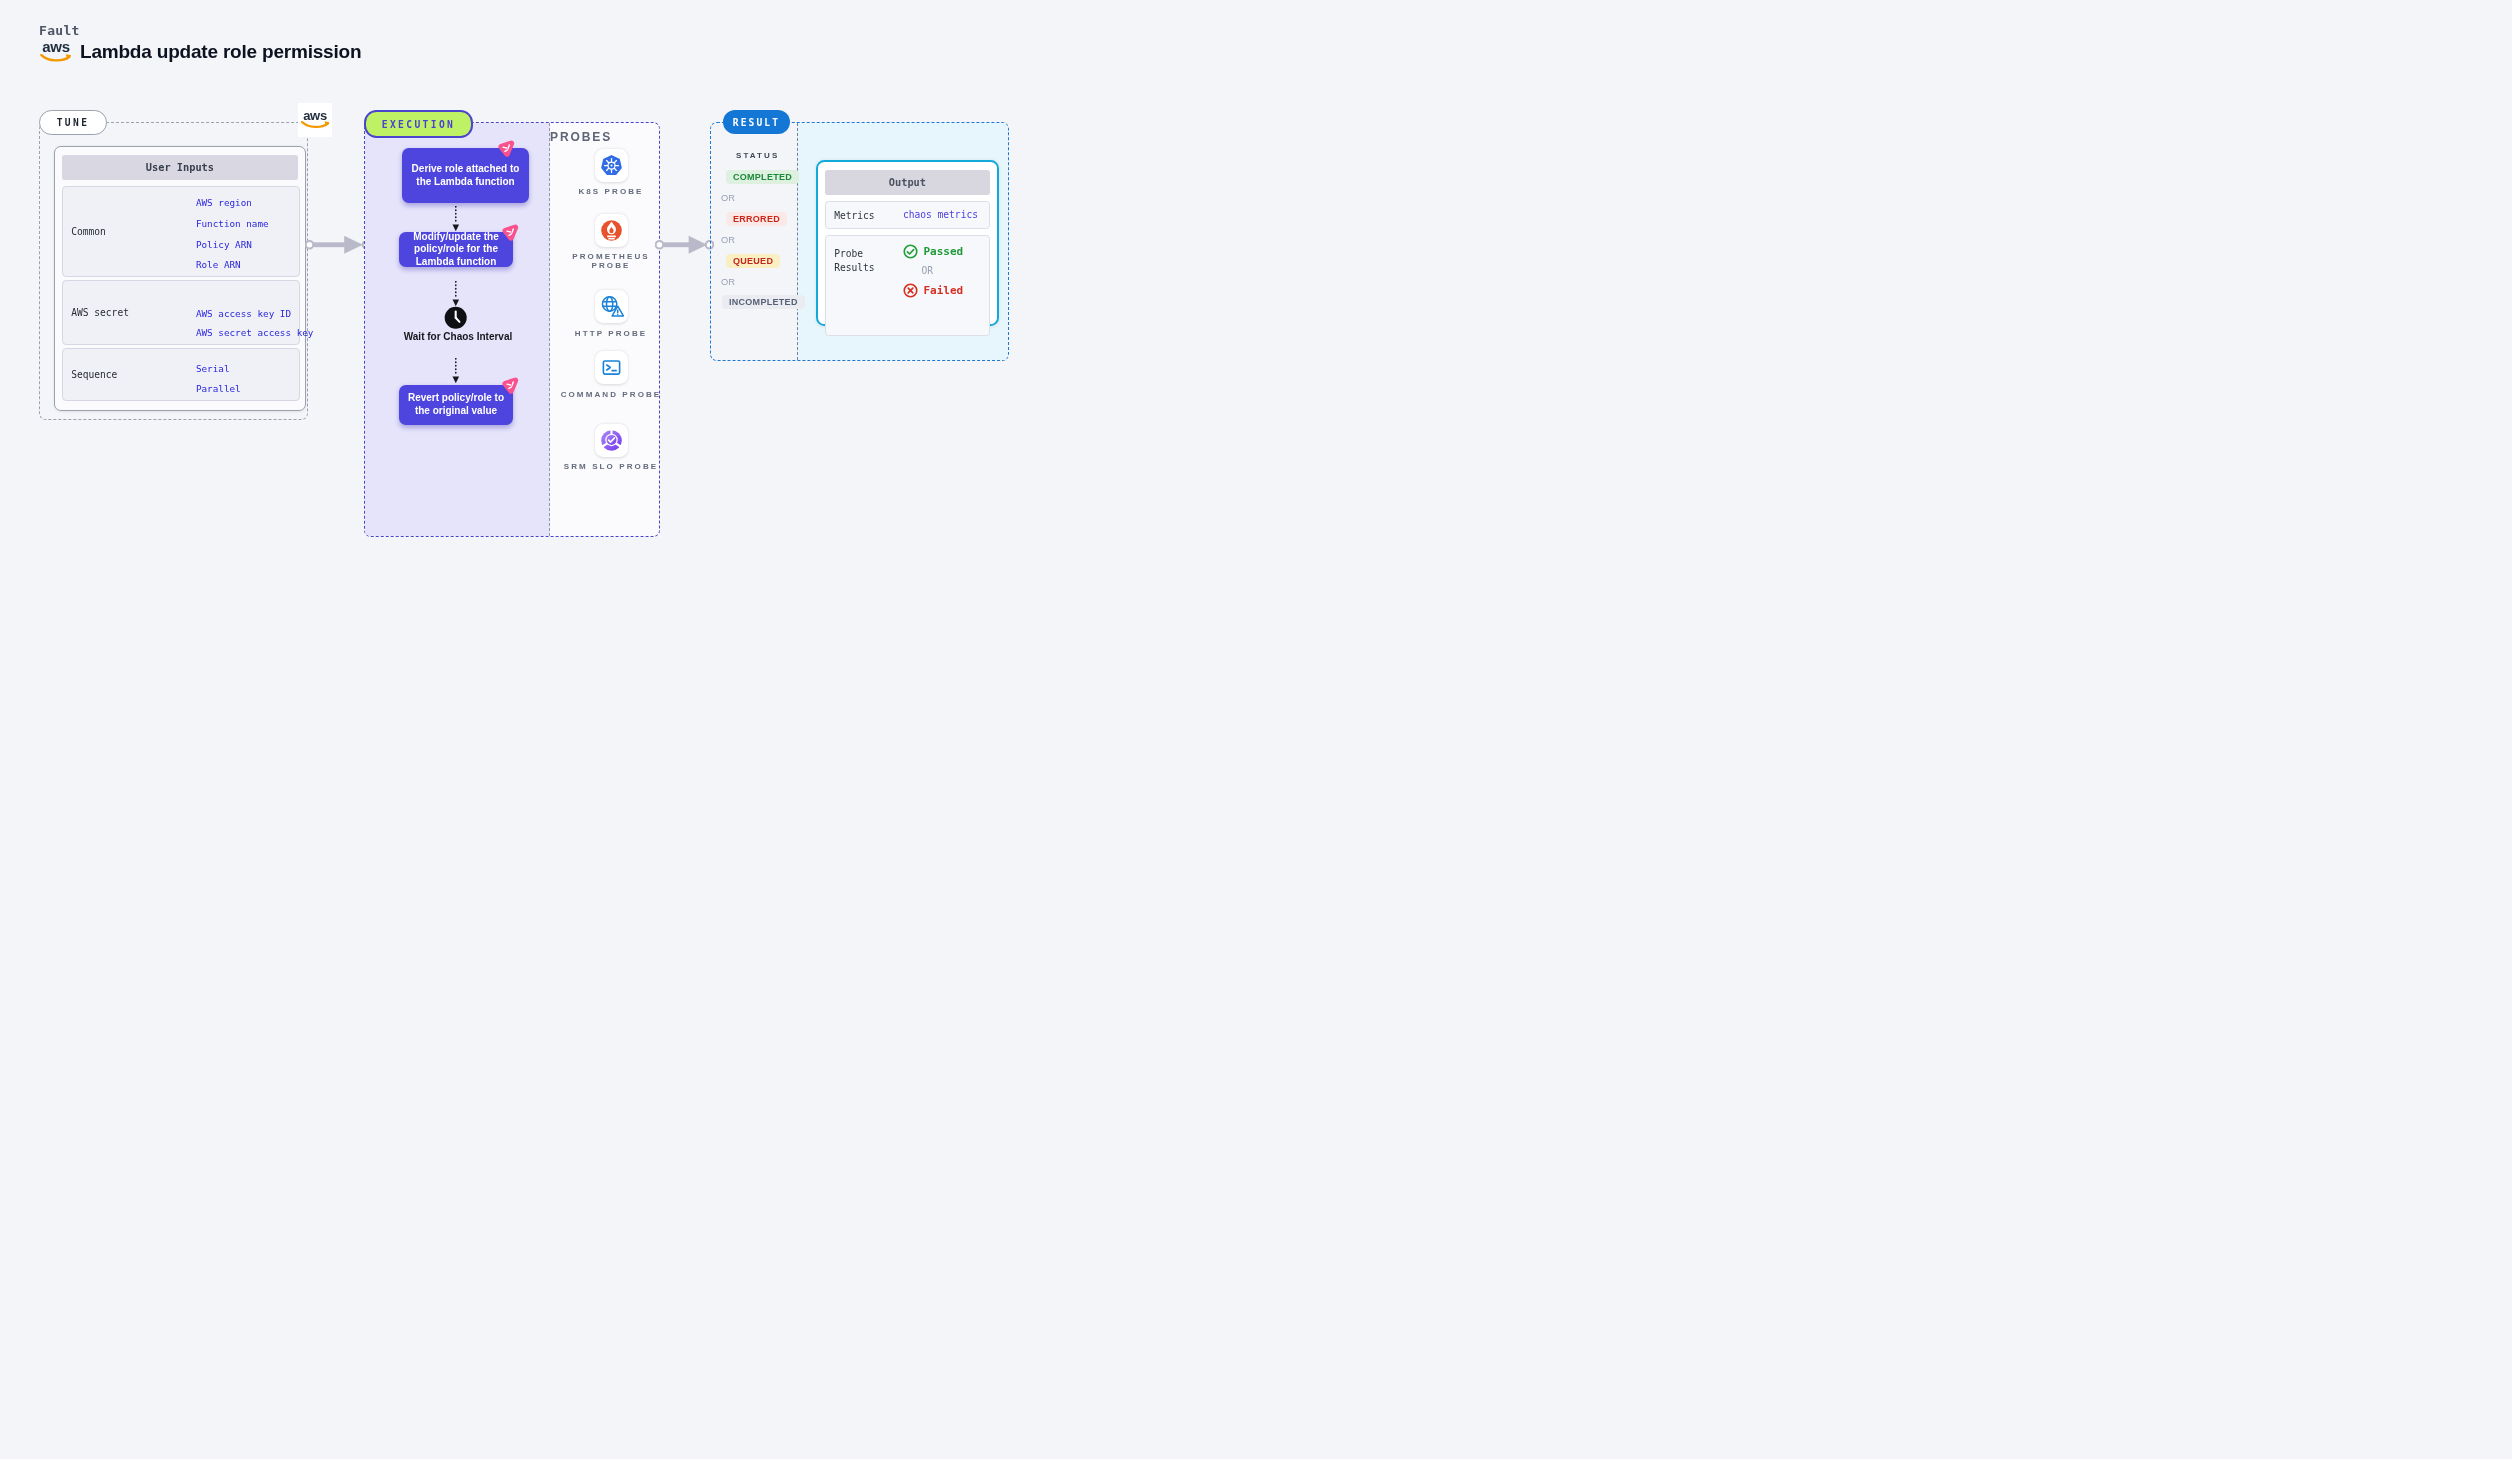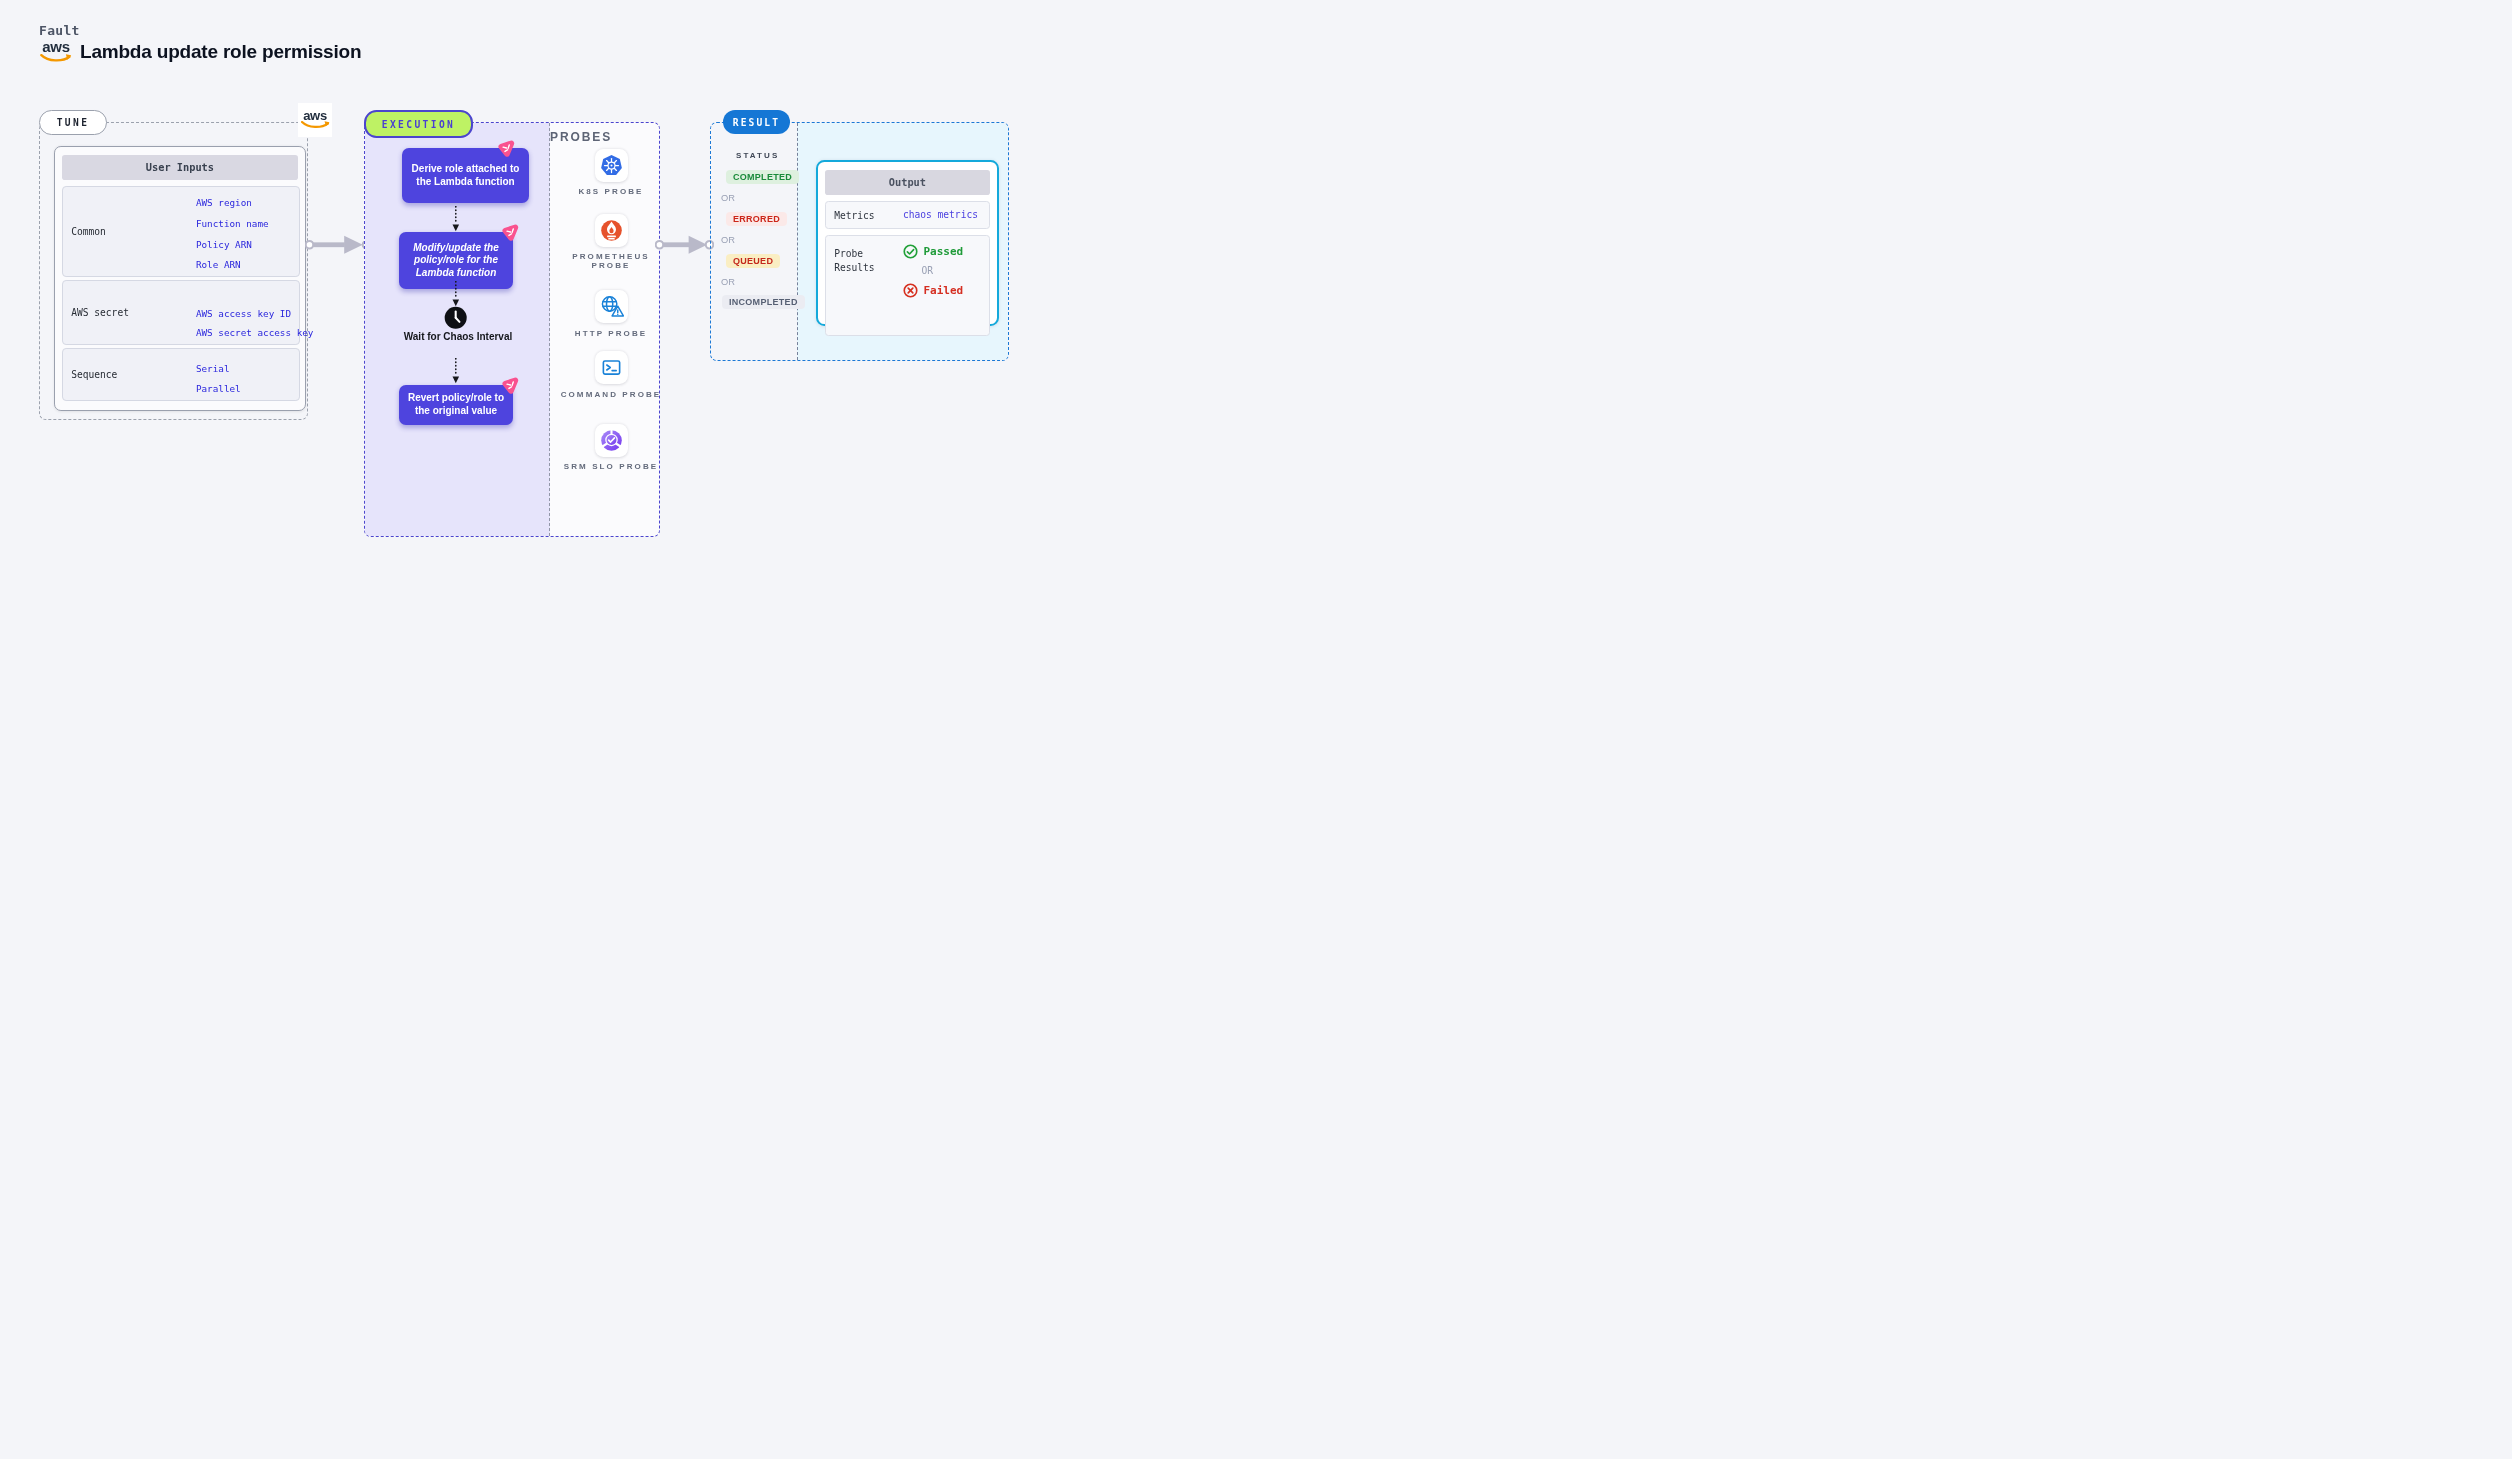--- a/index.html
+++ b/index.html
@@ -54,21 +54,21 @@
   
   .exec-box{position:absolute;left:364px;top:122px;width:294px;height:413px;
     border:1.7px dashed #4b45ce;border-radius:6.9px;background:#fbfbfd;}
   .exec-lav{position:absolute;left:0;top:0;bottom:0;width:184px;background:#e6e4fb;
     border-right:1px dashed #9296a8;border-radius:5.5px 0 0 5.5px;}
   .step{position:absolute;background:#4e44de;border-radius:6.9px;display:flex;align-items:center;
     justify-content:center;text-align:center;color:#fff;font-weight:bold;font-size:10px;
     line-height:1.26;padding:2.8px 6.9px;box-sizing:border-box;
     box-shadow:0 2.1px 4.8px rgba(46,38,170,.33);}
   .step1{left:402px;top:148px;width:127px;height:55px;}
-  .step2{left:399px;top:232px;width:114px;height:57px;font-style:italic;}
+  .step2{left:399px;top:232px;width:114px;height:35px;}
   .step3{left:399px;top:385px;width:114px;height:40px;}
   .chaos-badge{position:absolute;width:20.6px;height:20.6px;}
   .varrow{position:absolute;left:451px;}
   .clock-wrap{position:absolute;left:444px;top:306px;width:23.4px;height:23.4px;}
   .wait-label{position:absolute;left:403px;top:331px;width:110px;text-align:center;
     font-size:10px;font-weight:bold;color:#14161b;line-height:1.24;}
 
   
   .probes-heading{position:absolute;left:550px;top:130px;font-size:12px;font-weight:bold;
     letter-spacing:1.9px;color:#5d6475;}

